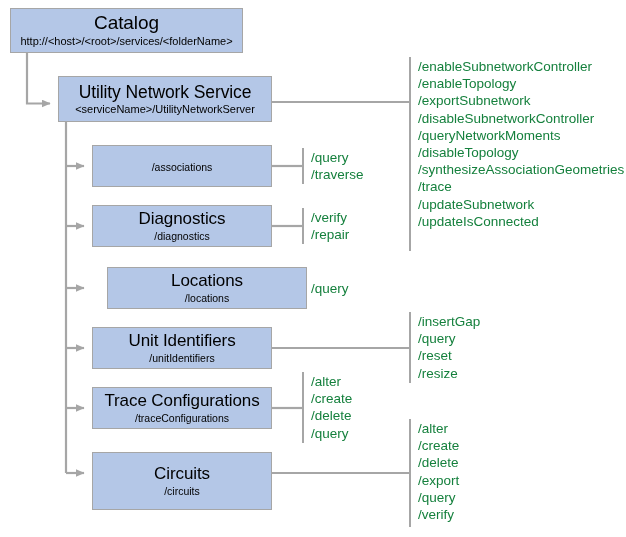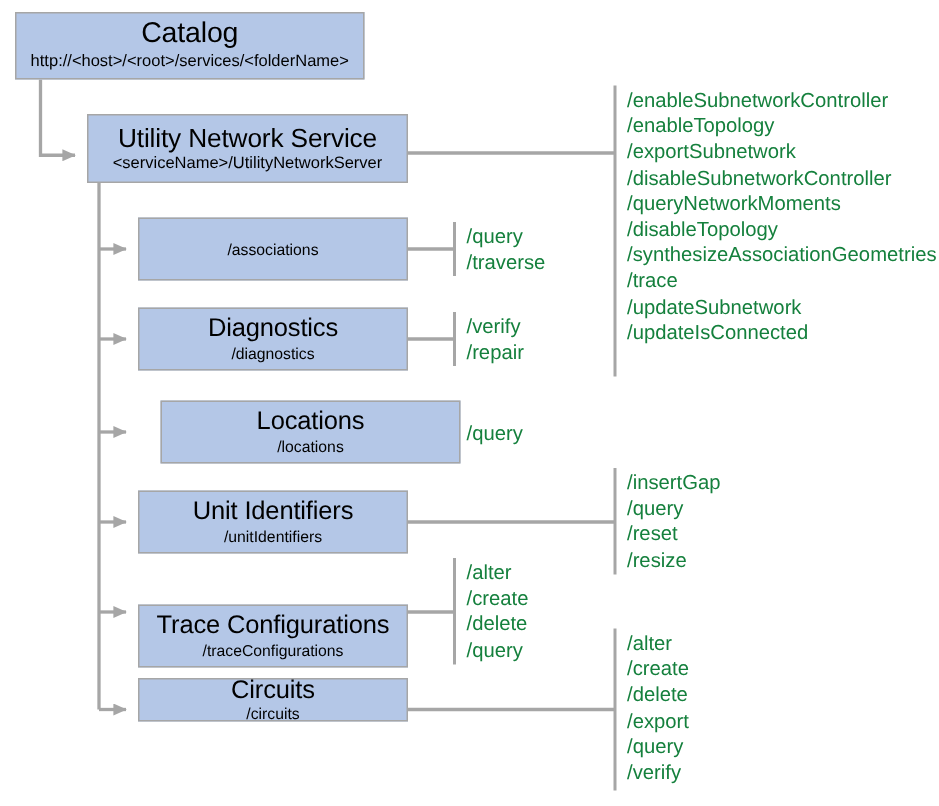--- a/index.html
+++ b/index.html
@@ -139,26 +139,26 @@
   <div class="node" style="left:97px; top:267px; width:200px; height:42px;margin-left:10px;">
     <span class="title">Locations</span>
     <span class="sub">/locations</span>
   </div>
 
   <div class="node" style="left:92px; top:327px; width:180px; height:42px;">
     <span class="title">Unit Identifiers</span>
     <span class="sub">/unitIdentifiers</span>
   </div>
 
-  <div class="node" style="left:92px; top:403px; width:180px; height:42px;">
+  <div class="node" style="left:92px; top:387px; width:180px; height:42px;">
     <span class="title">Trace Configurations</span>
     <span class="sub">/traceConfigurations</span>
   </div>
 
-  <div class="node" style="left:92px; top:452px; width:180px; height:29px;">
+  <div class="node" style="left:92px; top:452px; width:180px; height:58px;">
     <span class="title">Circuits</span>
     <span class="sub">/circuits</span>
   </div>
 
   <div class="oplist" style="left:418px; top:58px;">
       <span class="op">/enableSubnetworkController</span>
       <span class="op">/enableTopology</span>
       <span class="op">/exportSubnetwork</span>
       <span class="op">/disableSubnetworkController</span>
       <span class="op">/queryNetworkMoments</span>

